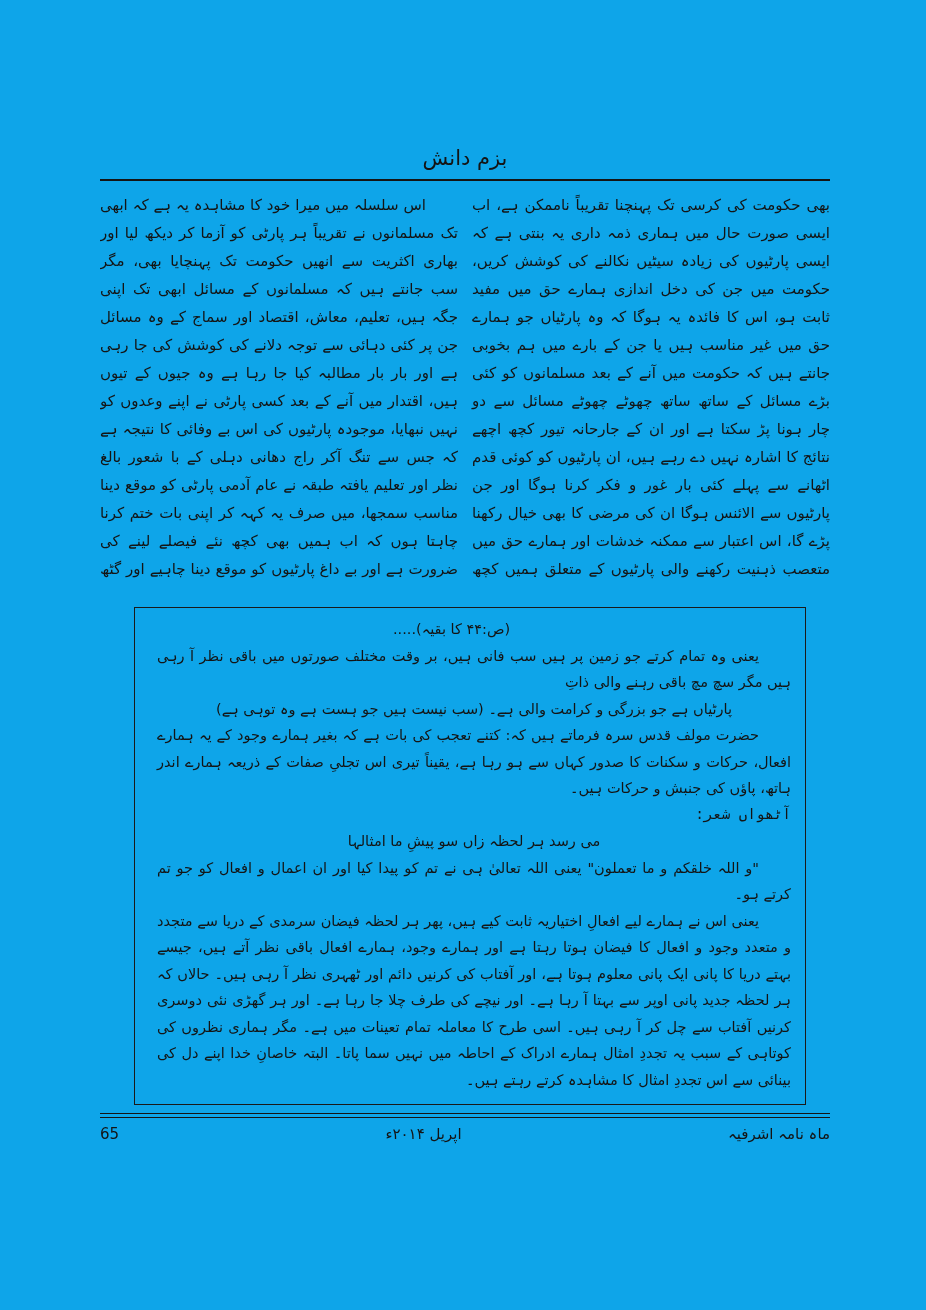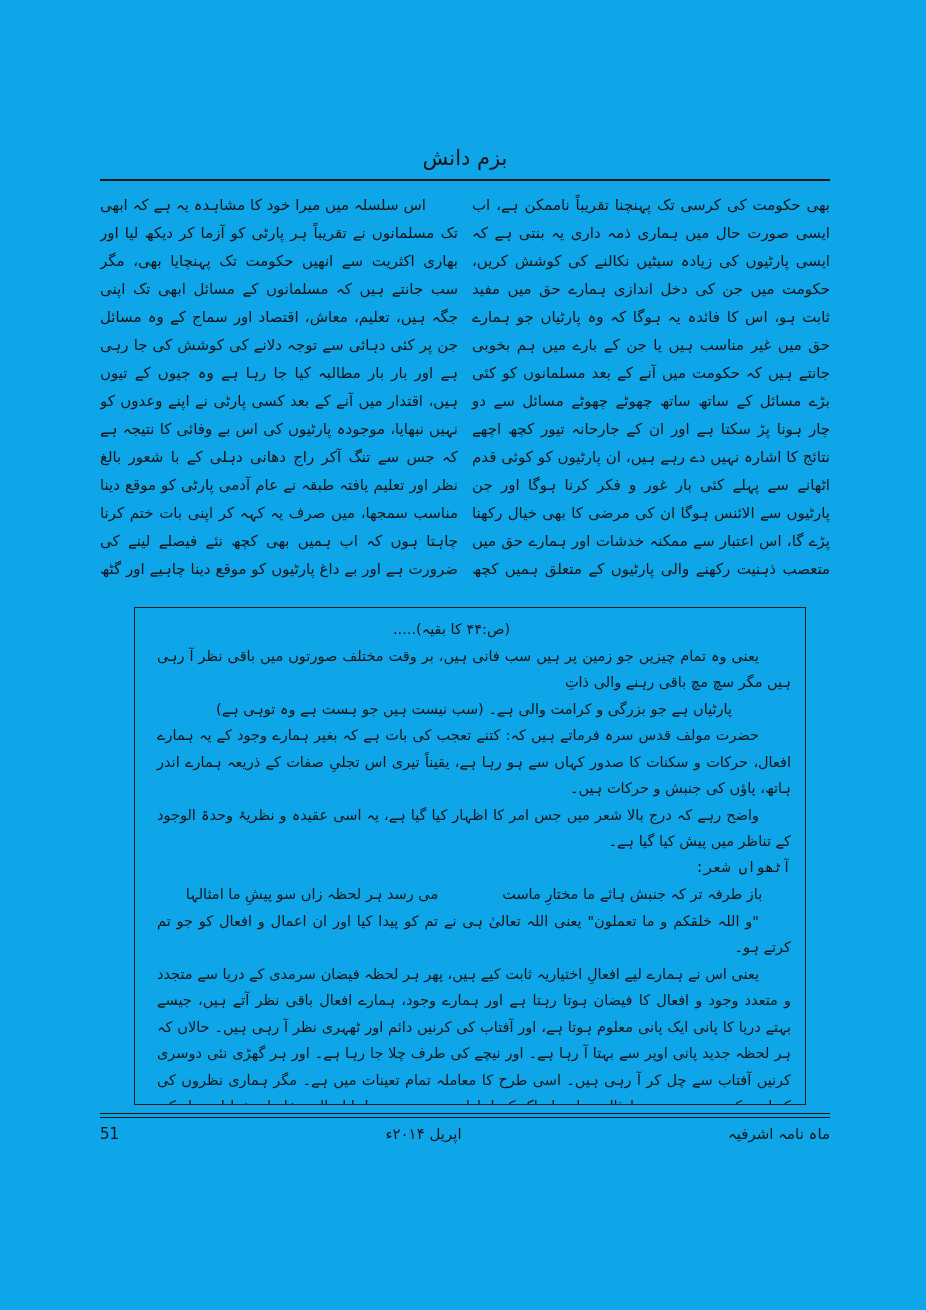--- a/index.html
+++ b/index.html
@@ -113,36 +113,34 @@
     <div class="header-title">بزم دانش</div>
     <hr class="header-rule">
 
     <div class="columns">
       <div class="column">بھی حکومت کی کرسی تک پہنچنا تقریباً ناممکن ہے، اب ایسی صورت حال میں ہماری ذمہ داری یہ بنتی ہے کہ ایسی پارٹیوں کی زیادہ سیٹیں نکالنے کی کوشش کریں، حکومت میں جن کی دخل اندازی ہمارے حق میں مفید ثابت ہو، اس کا فائدہ یہ ہوگا کہ وہ پارٹیاں جو ہمارے حق میں غیر مناسب ہیں یا جن کے بارے میں ہم بخوبی جانتے ہیں کہ حکومت میں آنے کے بعد مسلمانوں کو کئی بڑے مسائل کے ساتھ ساتھ چھوٹے چھوٹے مسائل سے دو چار ہونا پڑ سکتا ہے اور ان کے جارحانہ تیور کچھ اچھے نتائج کا اشارہ نہیں دے رہے ہیں، ان پارٹیوں کو کوئی قدم اٹھانے سے پہلے کئی بار غور و فکر کرنا ہوگا اور جن پارٹیوں سے الائنس ہوگا ان کی مرضی کا بھی خیال رکھنا پڑے گا، اس اعتبار سے ممکنہ خدشات اور ہمارے حق میں متعصب ذہنیت رکھنے والی پارٹیوں کے متعلق ہمیں کچھ نہ کچھ اطمینان ضرور رہے گا، اب اس کا فیصلہ خود مسلمان کریں کہ کس پارٹی نے ان کے حقوق کا تحفظ کیا اور کون سی پارٹی مستقبل میں انھیں کامل تحفظ فراہم کر سکتی ہے۔</div>
       <div class="column para-indent">اس سلسلہ میں میرا خود کا مشاہدہ یہ ہے کہ ابھی تک مسلمانوں نے تقریباً ہر پارٹی کو آزما کر دیکھ لیا اور بھاری اکثریت سے انھیں حکومت تک پہنچایا بھی، مگر سب جانتے ہیں کہ مسلمانوں کے مسائل ابھی تک اپنی جگہ ہیں، تعلیم، معاش، اقتصاد اور سماج کے وہ مسائل جن پر کئی دہائی سے توجہ دلانے کی کوشش کی جا رہی ہے اور بار بار مطالبہ کیا جا رہا ہے وہ جیوں کے تیوں ہیں، اقتدار میں آنے کے بعد کسی پارٹی نے اپنے وعدوں کو نہیں نبھایا، موجودہ پارٹیوں کی اس بے وفائی کا نتیجہ ہے کہ جس سے تنگ آکر راج دھانی دہلی کے با شعور بالغ نظر اور تعلیم یافتہ طبقہ نے عام آدمی پارٹی کو موقع دینا مناسب سمجھا، میں صرف یہ کہہ کر اپنی بات ختم کرنا چاہتا ہوں کہ اب ہمیں بھی کچھ نئے فیصلے لینے کی ضرورت ہے اور بے داغ پارٹیوں کو موقع دینا چاہیے اور گٹھ بندھن کی سرکار میں ان کی واضح حصہ داری دلانے کے لیے سوچنا چاہیے، یہ نہ صرف ہماری ذمہ داری ہے، بلکہ ہر اس ہندوستانی کی ذمہ داری ہے جو بدعنوانی اور تعصب کی سیاست سے مادرِ وطن کو آزاد کرانا چاہتا ہے۔</div>
     </div>
 
     <div class="cont-box">
       <p class="cont-note"><span class="cont-note-inner">(ص:۴۴ کا بقیہ).....</span></p>
-      <p class="para-indent">یعنی وہ تمام چیزیں جو زمین پر ہیں سب فانی ہیں، بر وقت مختلف صورتوں میں باقی نظر آ رہی ہیں مگر سچ مچ باقی رہنے والی ذاتِ</p>
+      <p class="para-indent">یعنی وہ تمام کرتے جو زمین پر ہیں سب فانی ہیں، بر وقت مختلف صورتوں میں باقی نظر آ رہی ہیں مگر سچ مچ باقی رہنے والی ذاتِ</p>
       <p class="center-line">پارٹیاں ہے جو بزرگی و کرامت والی ہے۔ (سب نیست ہیں جو ہست ہے وہ توہی ہے)</p>
       <p class="para-indent">حضرت مولف قدس سرہ فرماتے ہیں کہ: کتنے تعجب کی بات ہے کہ بغیر ہمارے وجود کے یہ ہمارے افعال، حرکات و سکنات کا صدور کہاں سے ہو رہا ہے، یقیناً تیری اس تجلیِ صفات کے ذریعہ ہمارے اندر ہاتھ، پاؤں کی جنبش و حرکات ہیں۔</p>
-      <p class="para-indent">واضح رہے کہ درج بالا شعر میں جس امر کا اظہار کیا گیا ہے، یہ اسی عقیدہ و نظریۂ وحدۃ الوجود کے تناظر میں پیش کیا گیا ہے۔</p>
       <p class="couplet-heading">آٹھواں شعر:</p>
       <p class="couplet">
-        <span>باز طرفہ تر کہ جنبش ہائے ما مختارِ ماست</span>
         <span>می رسد ہر لحظہ زاں سو پیشِ ما امثالہا</span>
       </p>
       <p class="para-indent">"و اللہ خلقکم و ما تعملون" یعنی اللہ تعالیٰ ہی نے تم کو پیدا کیا اور ان اعمال و افعال کو جو تم کرتے ہو۔</p>
       <p class="para-indent"><span>یعنی اس نے ہمارے لیے افعالِ اختیاریہ ثابت کیے ہیں، پھر ہر لحظہ فیضان سرمدی کے دریا سے متجدد و متعدد وجود و افعال کا فیضان ہوتا رہتا ہے اور ہمارے وجود، ہمارے افعال باقی نظر آتے ہیں، جیسے بہتے دریا کا پانی ایک پانی معلوم ہوتا ہے، اور آفتاب کی کرنیں دائم اور ٹھہری نظر آ رہی ہیں۔ حالاں کہ ہر لحظہ جدید پانی اوپر سے بہتا آ رہا ہے۔ اور نیچے کی طرف چلا جا رہا ہے۔ اور ہر گھڑی نئی دوسری کرنیں آفتاب سے چل کر آ رہی ہیں۔ اسی طرح کا معاملہ تمام تعینات میں ہے۔ مگر ہماری نظروں کی کوتاہی کے سبب یہ تجددِ امثال ہمارے ادراک کے احاطہ میں نہیں سما پاتا۔ البتہ خاصانِ خدا اپنے دل کی بینائی سے اس تجددِ امثال کا مشاہدہ کرتے رہتے ہیں۔</span>
         </p>
     </div>
 
     <div class="footer-rule"></div>
 
     <div class="footer">
       <span class="cell">ماہ نامہ اشرفیہ</span>
       <span class="cell">اپریل ۲۰۱۴ء</span>
-      <span class="cell">51</span>
+      <span class="cell">65</span>
     </div>
 
   </div>
 </div>
 
 </body></html>

